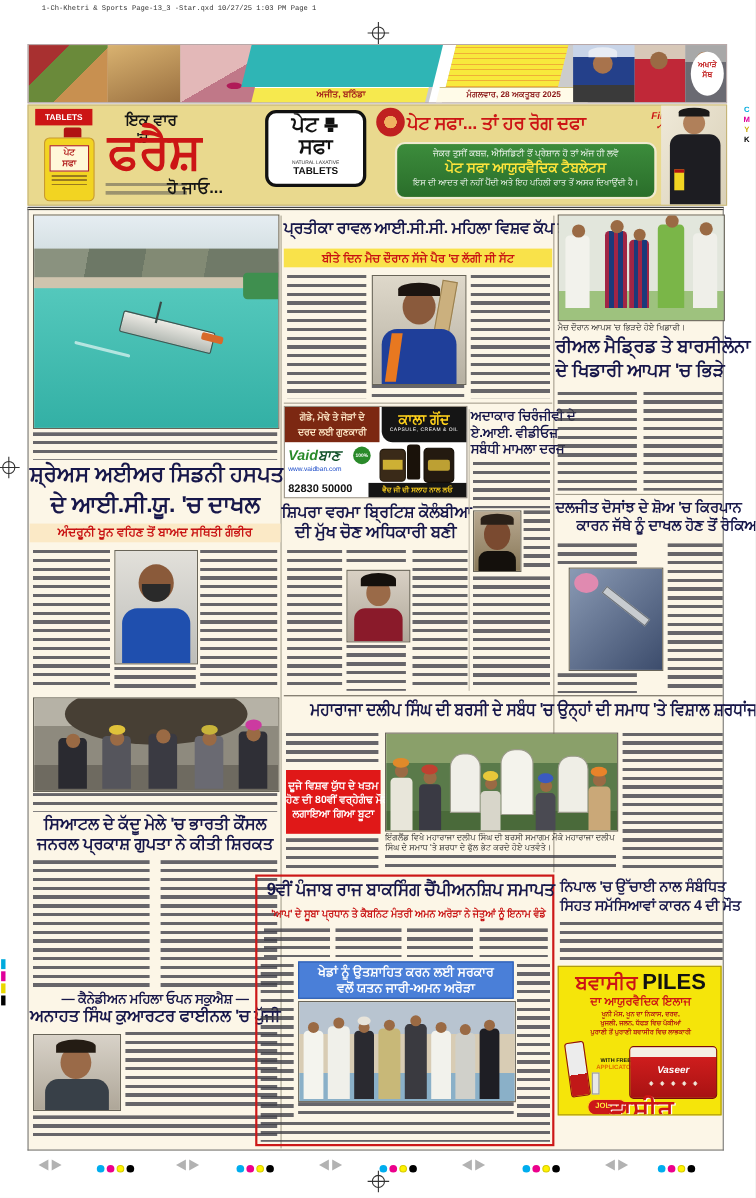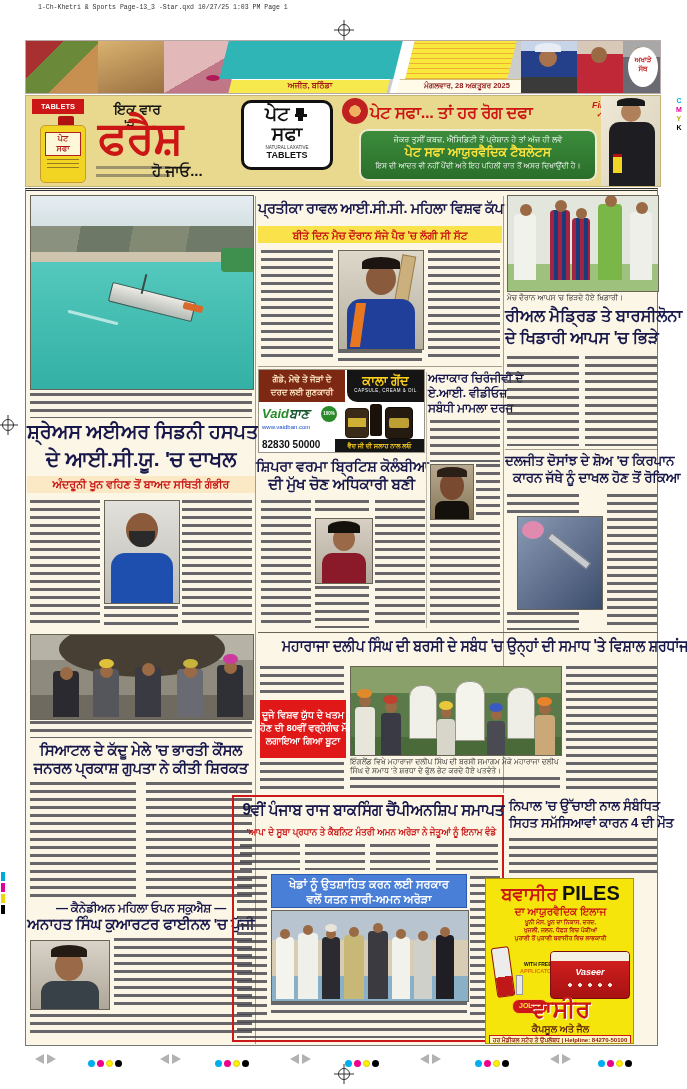--- a/index.html
+++ b/index.html
@@ -270,21 +270,21 @@
       <div class="head" style="left:128px;top:6px;width:12px;height:12px"></div>
   </div>
   <div class="cap nw" style="left:507px;top:293px;width:150px">ਮੈਚ ਦੌਰਾਨ ਆਪਸ 'ਚ ਭਿੜਦੇ ਹੋਏ ਖਿਡਾਰੀ।</div>
   <div class="hl nw" style="left:505px;top:306px;width:153px;font-size:16.5px">ਰੀਅਲ ਮੈਡ੍ਰਿਡ ਤੇ ਬਾਰਸੀਲੋਨਾ</div>
   <div class="hl nw" style="left:505px;top:328px;width:153px;font-size:16.5px">ਦੇ ਖਿਡਾਰੀ ਆਪਸ 'ਚ ਭਿੜੇ</div>
   <div class="bars" style="left:507px;top:356px;width:72px;height:90px"></div>
   <div class="bars" style="left:585px;top:356px;width:72px;height:90px"></div>
 
   <div class="hr" style="left:505px;top:449px;width:152px"></div>
   <div class="hl nw" style="left:505px;top:453px;width:153px;font-size:13.5px">ਦਲਜੀਤ ਦੋਸਾਂਝ ਦੇ ਸ਼ੋਅ 'ਚ ਕਿਰਪਾਨ</div>
-  <div class="hl nw" style="left:513px;top:470px;width:139px;font-size:13.5px">ਕਾਰਨ ਜੱਥੇ ਨੂੰ ਦਾਖਲ ਹੋਣ ਤੋਂ ਰੋਕਿਆ</div>
+  <div class="hl nw" style="left:524px;top:470px;width:139px;font-size:13.5px">ਕਾਰਨ ਜੱਥੇ ਨੂੰ ਦਾਖਲ ਹੋਣ ਤੋਂ ਰੋਕਿਆ</div>
   <div class="bars" style="left:507px;top:494px;width:72px;height:20px"></div>
   <div class="photo" style="left:517px;top:516px;width:84px;height:92px">
     <div class="b" style="left:0;top:0;width:84px;height:92px;background:linear-gradient(135deg,#8a9ab4,#3c4c6c);background-blend-mode:multiply"></div>
     <div class="b" style="left:4px;top:4px;width:22px;height:18px;border-radius:50%;background:#e08ab0"></div>
     <div class="b" style="left:26px;top:30px;width:48px;height:6px;background:#c8ccd0;border:1px solid #6a7078;transform:rotate(38deg)"></div>
   </div>
   <div class="bars" style="left:507px;top:612px;width:72px;height:18px"></div>
   <div class="bars" style="left:607px;top:494px;width:50px;height:136px"></div>
 
   <div class="hr" style="left:258px;top:632px;width:399px;background:#6a6458"></div>
@@ -354,21 +354,21 @@
     <div class="fig" style="left:164px;top:24px;width:18px;height:64px;background:#1e1e24"></div>
       <div class="head" style="left:168px;top:16px;width:10px;height:10px"></div>
   </div>
   <div class="bars" style="left:271px;top:1002px;width:196px;height:14px"></div>
   <div class="bars" style="left:237px;top:1020px;width:263px;height:18px"></div>
 
   <div class="hl nw" style="left:509px;top:799px;width:148px;font-size:13px">ਨਿਪਾਲ 'ਚ ਉੱਚਾਈ ਨਾਲ ਸੰਬੰਧਿਤ</div>
   <div class="hl nw" style="left:509px;top:816px;width:148px;font-size:13px">ਸਿਹਤ ਸਮੱਸਿਆਵਾਂ ਕਾਰਨ 4 ਦੀ ਮੌਤ</div>
   <div class="bars" style="left:509px;top:838px;width:148px;height:38px"></div>
 
-  <div class="b" style="left:485px;top:878px;width:149px;height:166px;background:#f5e50a;border:1.5px solid #a89410;box-sizing:border-box;overflow:hidden">
+  <div class="b" style="left:507px;top:878px;width:149px;height:136px;background:#f5e50a;border:1.5px solid #a89410;box-sizing:border-box;overflow:hidden">
     <div class="b nw" style="left:0;top:3px;width:149px;text-align:center"><span style="font-size:18px;font-weight:800;color:#cc1515">ਬਵਾਸੀਰ</span> <span style="font-size:20px;font-weight:800;color:#111">PILES</span></div>
     <div class="b nw" style="left:0;top:26px;width:149px;text-align:center;font-size:10.5px;font-weight:bold;color:#cc1515">ਦਾ ਆਯੁਰਵੈਦਿਕ ਇਲਾਜ</div>
     <div class="b nw" style="left:0;top:40px;width:149px;text-align:center;font-size:6px;font-weight:bold;color:#b01212">ਖੂਨੀ ਮੱਸ, ਖੂਨ ਦਾ ਨਿਕਾਸ, ਦਰਦ,</div>
     <div class="b nw" style="left:0;top:48px;width:149px;text-align:center;font-size:6px;font-weight:bold;color:#b01212">ਖੁਜਲੀ, ਜਲਨ, ਧੱਫੜ ਵਿਚ ਪੱਕੀਆਂ</div>
     <div class="b nw" style="left:0;top:56px;width:149px;text-align:center;font-size:6px;font-weight:bold;color:#b01212">ਪੁਰਾਣੀ ਤੋਂ ਪੁਰਾਣੀ ਬਵਾਸੀਰ ਵਿਚ ਲਾਭਕਾਰੀ</div>
     <div class="b" style="left:8px;top:68px;width:16px;height:48px;background:linear-gradient(#ececec 0 60%,#c01818 60%);border:1px solid #901010;border-radius:3px;transform:rotate(-8deg)"></div>
     <div class="b" style="left:30px;top:96px;width:5px;height:18px;background:#e8e8e8;border:1px solid #999"></div>
     <div class="b nw" style="left:38px;top:82px;font-size:5px;font-weight:bold;color:#111">WITH FREE</div>
     <div class="b nw" style="left:34px;top:89px;font-size:5.5px;font-weight:bold;color:#e07000">APPLICATOR</div>
     <div class="b" style="left:64px;top:72px;width:78px;height:46px;background:linear-gradient(#d82020,#a81212);border-radius:4px;border:1px solid #7a0c0c">

